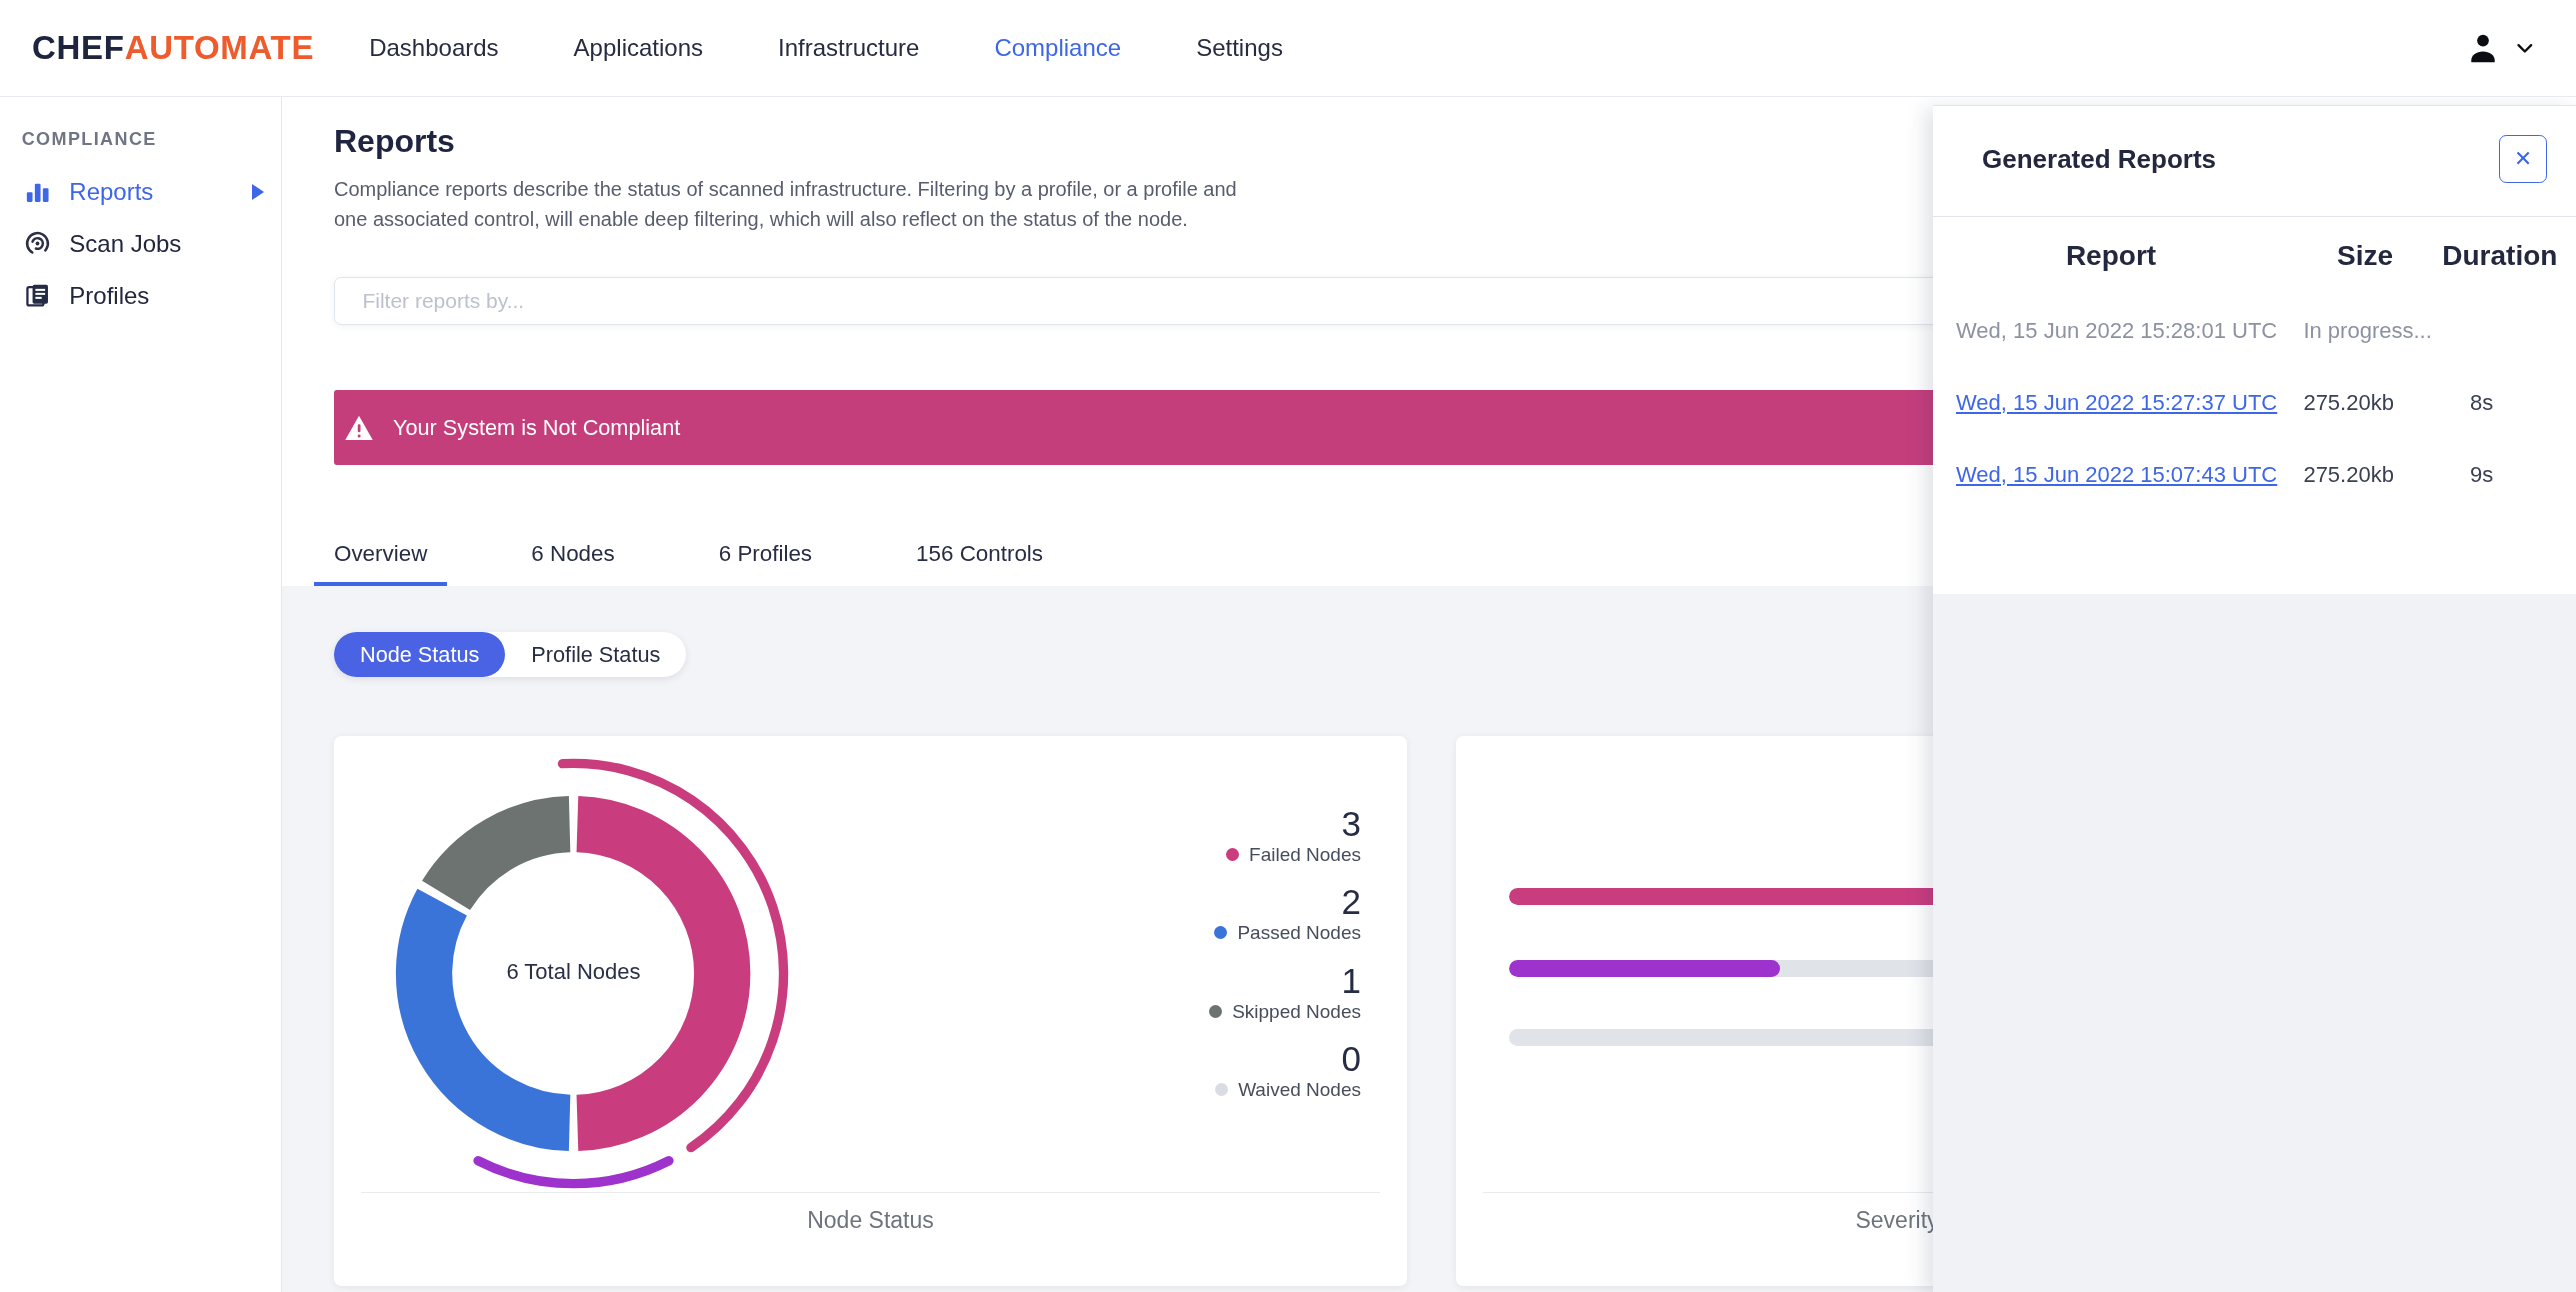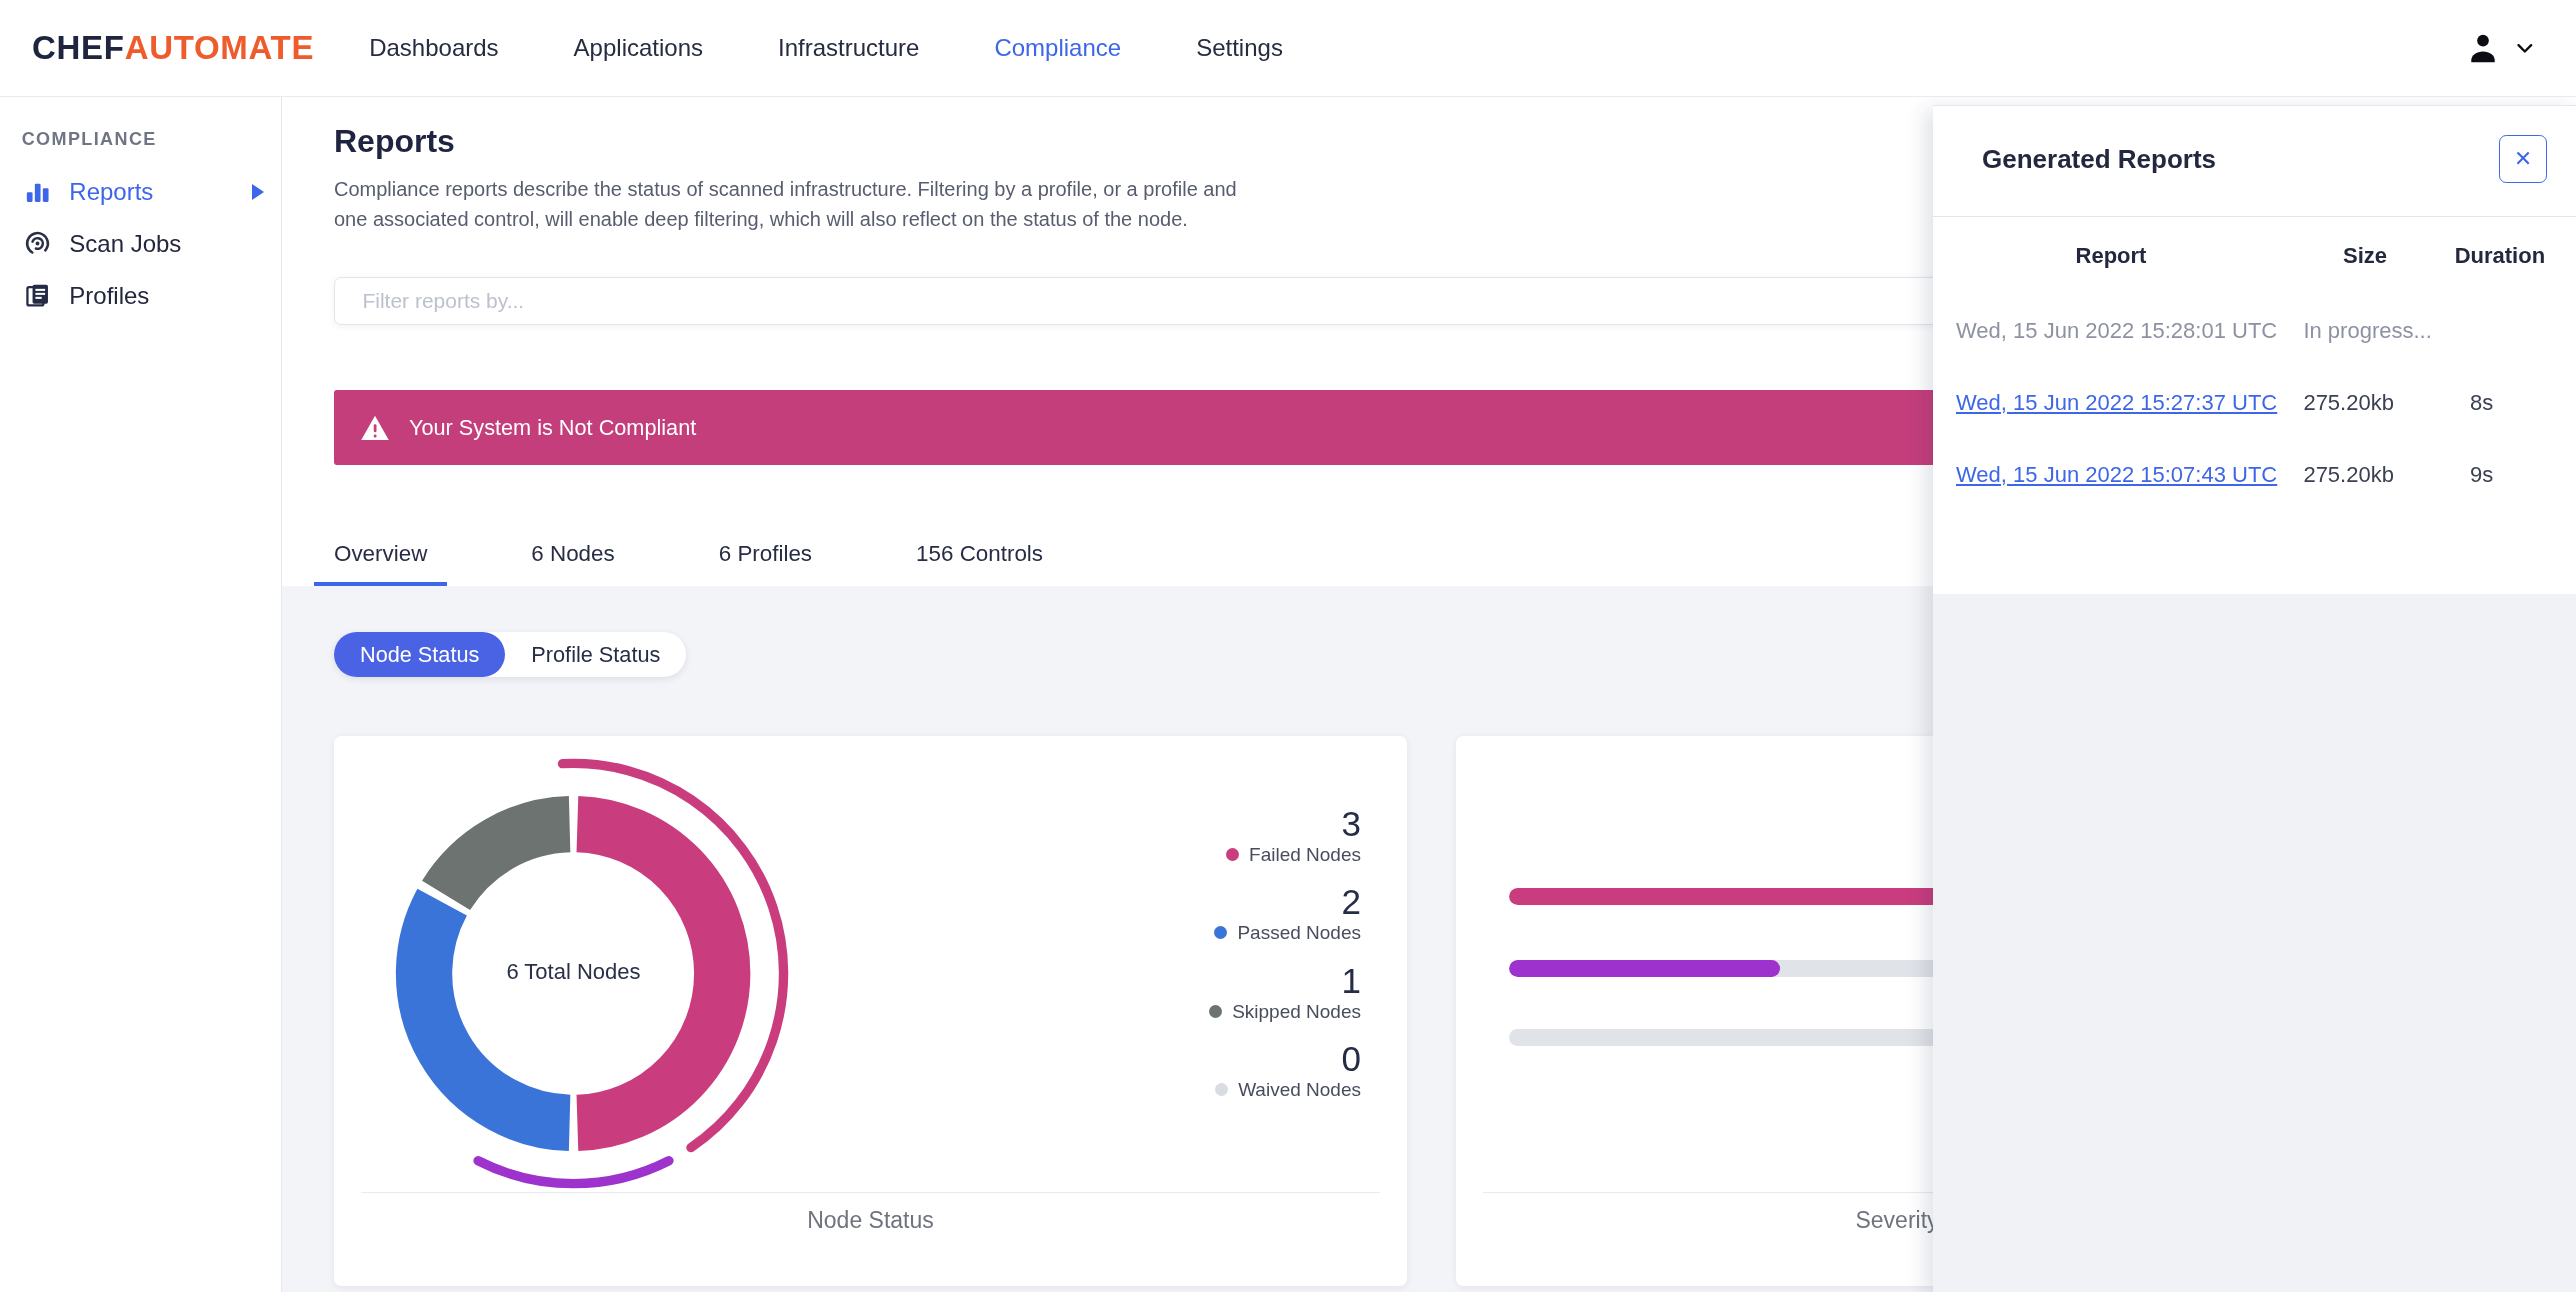--- a/index.html
+++ b/index.html
@@ -55,21 +55,21 @@
   .filter-input {
     position:absolute; left:52px; top:180px; width:2196px; height:48px;
     border:1.4px solid #E0E4EC; border-radius:7.2px; background:#fff;
     font-size:21px; font-family:"Liberation Sans",sans-serif; color:#3C4254; padding:0 27.4px;
     box-shadow:0 1.4px 7.2px rgba(40,50,90,.06); outline:none;
   }
   .filter-input::placeholder { color:#BCC1CD; }
   .banner {
     position:absolute; left:52px; top:293px; width:2196px; height:75px;
     background:#C53E7C; border-radius:2.9px; color:#fff; font-size:21.7px;
-    display:flex; align-items:center; gap:19px; padding-left:26px;
+    display:flex; align-items:center; gap:19px; padding-left:10px;
   }
   .tabs { position:absolute; left:32px; bottom:0; display:flex; gap:64px; }
   .tab {
     height:61px; line-height:58px; padding:0 20px; font-size:22.4px; font-weight:500;
     color:#272D45; border-bottom:4.3px solid transparent; cursor:pointer; white-space:nowrap;
   }
   .tab.active { border-bottom-color:#3D66E8; }
 
   .content-body { position:absolute; top:489px; left:0; right:0; bottom:0; background:#F3F4F7; }
   .pill-toggle {
@@ -108,21 +108,21 @@
   .drawer-white { position:absolute; top:0; left:0; right:0; height:489px; background:#fff; border-top:0.7px solid #E3E6EC; }
   .drawer-head { position:relative; height:111px; border-bottom:1.4px solid #E2E5EB; }
   .drawer-title { position:absolute; left:49px; top:38px; font-size:26px; font-weight:600; color:#23283F; }
   .drawer-close {
     position:absolute; right:29px; top:29px; width:48px; height:48px;
     background:#fff; border:1.4px solid #3D66E8; border-radius:7.2px;
     color:#3D66E8; font-size:21.7px; display:flex; align-items:center; justify-content:center;
     cursor:pointer; font-family:"Liberation Sans",sans-serif;
   }
   .gr-head { display:grid; grid-template-columns:356px 152px 1fr; height:78px; align-items:center; }
-  .gr-head .gr-col { text-align:center; font-size:22px; font-weight:700; color:#23283F; }
+  .gr-head .gr-col { text-align:center; font-size:28px; font-weight:700; color:#23283F; }
   .gr-head .gr-col:last-child { padding-right:17.3px; }
   .gr-row { display:grid; grid-template-columns:356px 152px 1fr; height:72px; align-items:center; font-size:22px; }
   .gr-cell-report { padding-left:23px; white-space:nowrap; }
   .gr-cell-size { padding-left:14.4px; color:#3B4152; white-space:nowrap; }
   .gr-cell-duration { padding-left:29px; color:#3B4152; }
   .gr-muted { color:#8D92A2; }
   .gr-link { color:#3D66E8; text-decoration:underline; cursor:pointer; }
 
   .icon-svg { display:block; }
 </style>

